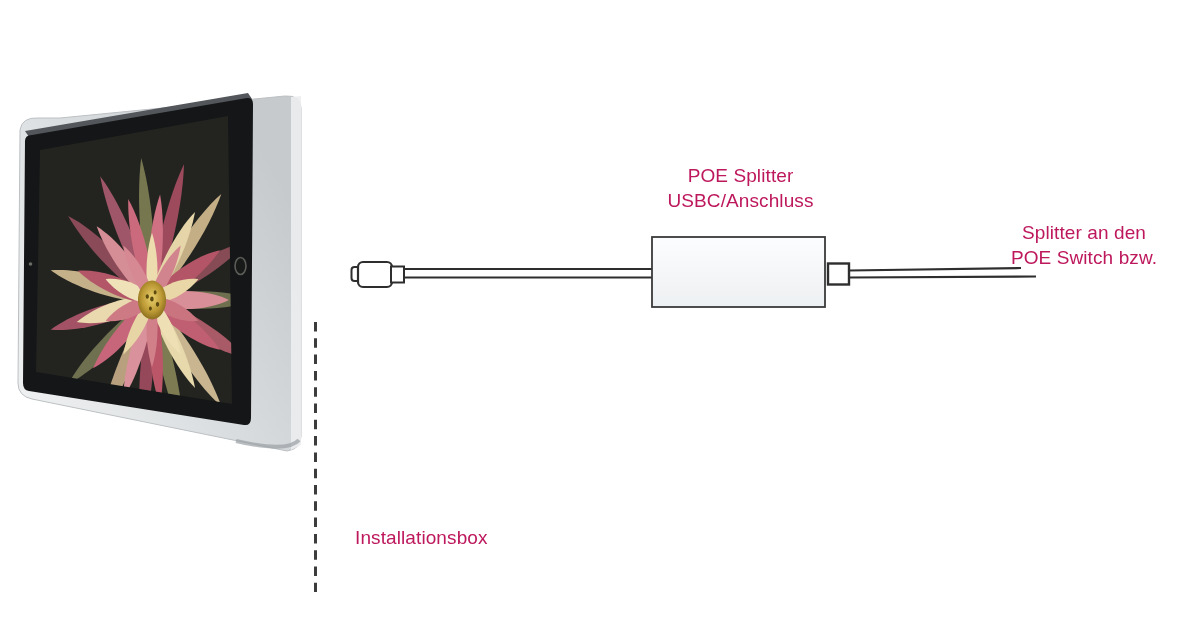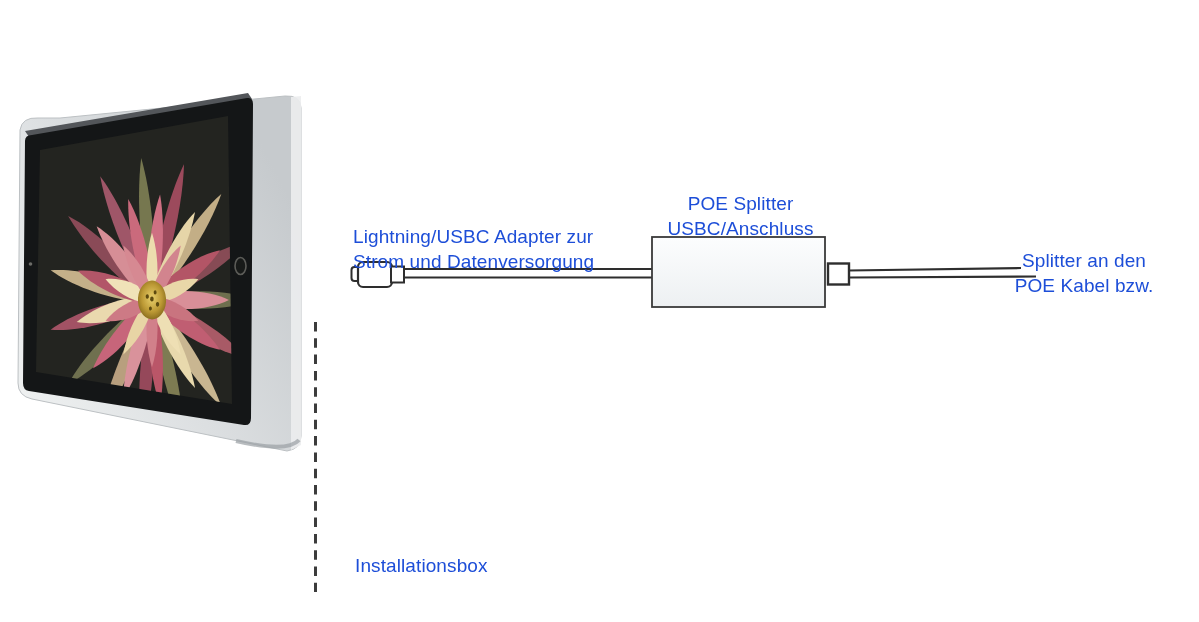--- a/index.html
+++ b/index.html
@@ -2,22 +2,22 @@
 <html><head>
 <meta charset="utf-8">
 <style>
   html,body { margin:0; padding:0; background:#ffffff; }
   .canvas {
     position:relative; width:1199px; height:622px; background:#ffffff;
     overflow:hidden; font-family:"Liberation Sans", sans-serif;
   }
   .scene { position:absolute; left:0; top:0; width:1199px; height:622px; }
   .label {
-    position:absolute; color:#1d4ed8; font-size:19px; line-height:25px;
-    letter-spacing:0.1px; white-space:nowrap;margin-top:28px;
+    position:absolute; color:#be185d; font-size:19px; line-height:25px;
+    letter-spacing:0.1px; white-space:nowrap;
   }
   .label span { display:block; }
   .label.center { text-align:center; }
   .label.tight { line-height:24px; }
 </style>
 </head>
 <body>
 
 <div class="canvas">
 
@@ -137,33 +137,29 @@
     <rect x="828" y="263.5" width="21" height="21" fill="#ffffff" stroke="#2e2e2e" stroke-width="2.4"></rect>
 
     <g stroke="#2e2e2e" stroke-width="2.2">
       <line x1="849" y1="270.5" x2="1021" y2="268"></line>
       <line x1="849" y1="277.5" x2="1036" y2="276.5"></line>
     </g>
 
     <line x1="315.5" y1="322" x2="315.5" y2="592" stroke="#3c3c3c" stroke-width="3" stroke-dasharray="9.5 6.8"></line>
   </svg>
 
-  <div class="label" style="left:353px; top:196px;">
-    <span>Lightning/USBC Adapter zur</span>
-    <span>Strom und Datenversorgung</span>
-  </div>
 
   <div class="label center" style="left:630px; top:163px; width:221px;">
     <span>POE Splitter</span>
     <span>USBC/Anschluss</span>
   </div>
 
   <div class="label center" style="left:984px; top:220px; width:200px;">
     <span>Splitter an den</span>
-    <span>POE Kabel bzw.</span>
+    <span>POE Switch bzw.</span>
   </div>
 
 
   <div class="label" style="left:355px; top:525px;">
     <span>Installationsbox</span>
   </div>
 
 </div>
 
 </body></html>

